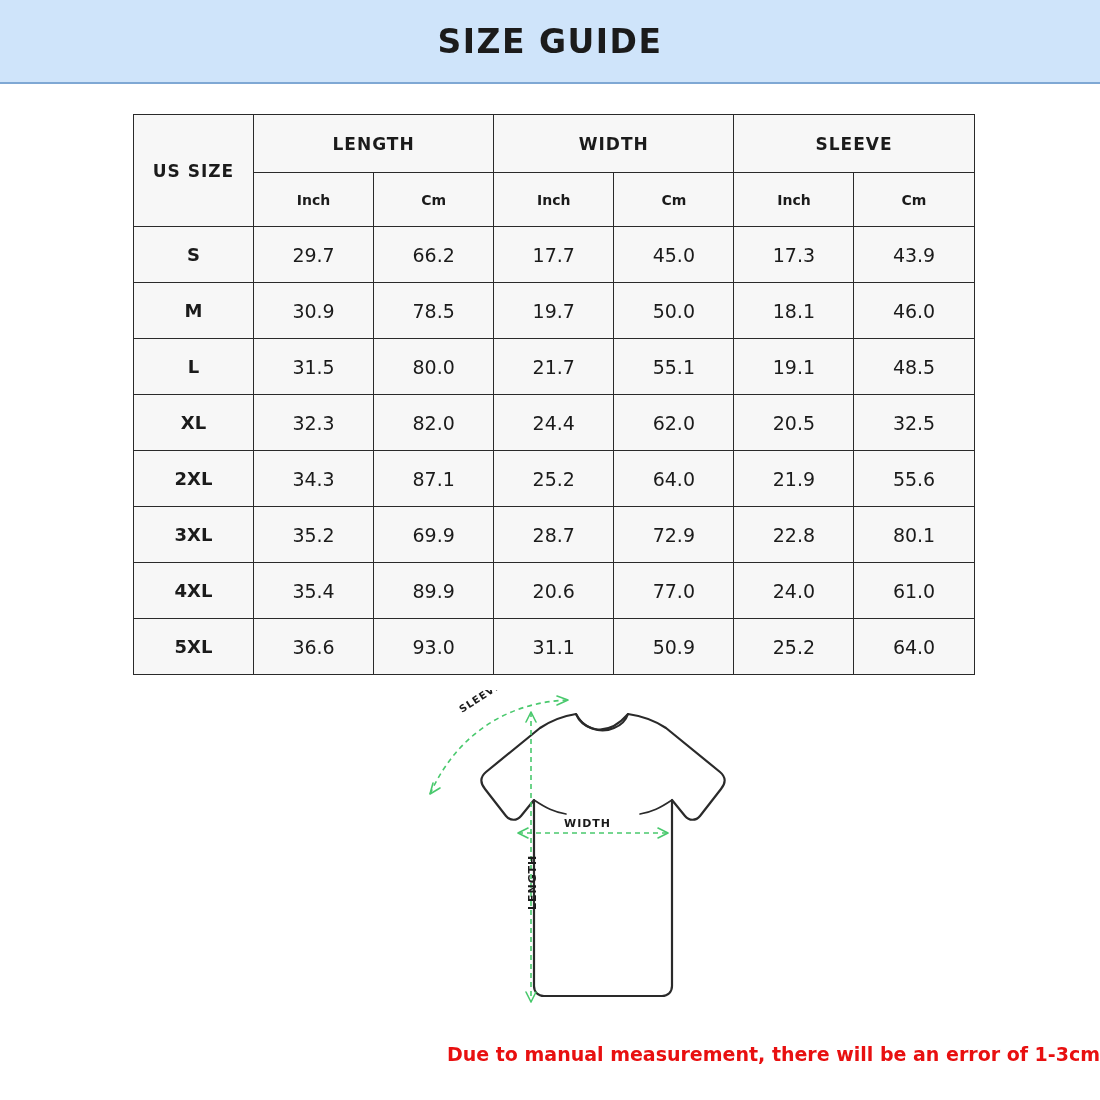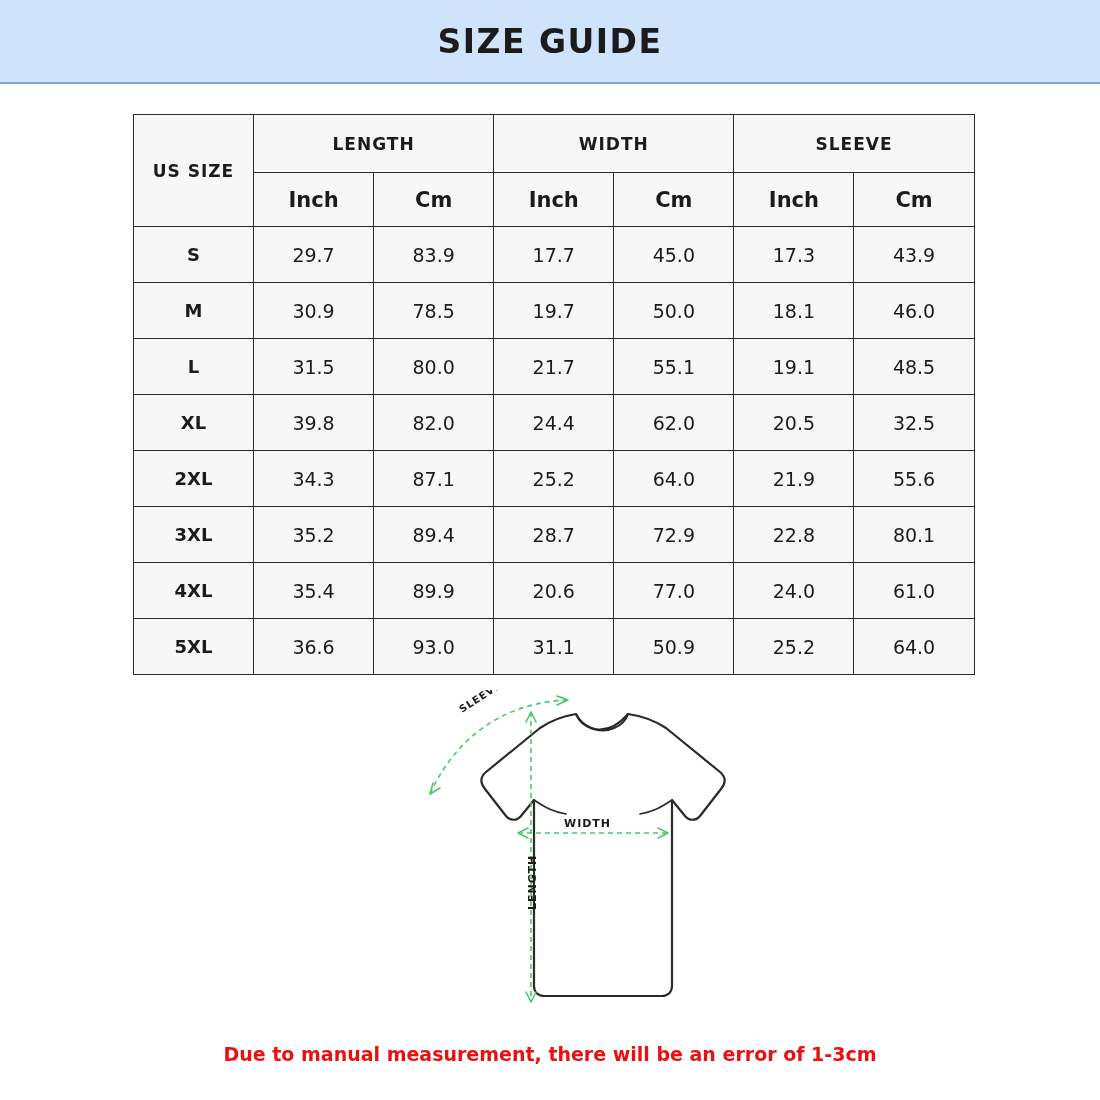--- a/index.html
+++ b/index.html
@@ -58,21 +58,21 @@
     background: #f7f7f7;
   }
   .grp-head th {
     height: 58px;
     font-size: 17px;
     font-weight: bold;
     letter-spacing: 1px;
   }
   .unit-row td {
     height: 54px;
-    font-size: 21px;
+    font-size: 14px;
     font-weight: bold;
   }
   .data-row td {
     height: 56px;
     font-size: 19px;
   }
   .data-row td.sz {
     font-weight: bold;
     font-size: 18px;
   }
@@ -88,21 +88,21 @@
     height: 340px;
   }
   .diagram svg { display: block; }
 
   
   .note {
     position: absolute;
     left: 0;
     top: 1043px;
     width: 1100px;
-    text-align: center;
+    text-align: right;
     color: #e81010;
     font-size: 19px;
     font-weight: bold;
     font-family: "DejaVu Sans", sans-serif;
   }
 </style>
 </head>
 <body>
 
 <div id="page">
@@ -135,21 +135,21 @@
           <td>Inch</td>
           <td>Cm</td>
           <td>Inch</td>
           <td>Cm</td>
         </tr>
       </thead>
       <tbody>
         <tr class="data-row">
           <td class="sz">S</td>
           <td>29.7</td>
-          <td>83.9</td>
+          <td>66.2</td>
           <td>17.7</td>
           <td>45.0</td>
           <td>17.3</td>
           <td>43.9</td>
         </tr>
         <tr class="data-row">
           <td class="sz">M</td>
           <td>30.9</td>
           <td>78.5</td>
           <td>19.7</td>
@@ -161,40 +161,40 @@
           <td class="sz">L</td>
           <td>31.5</td>
           <td>80.0</td>
           <td>21.7</td>
           <td>55.1</td>
           <td>19.1</td>
           <td>48.5</td>
         </tr>
         <tr class="data-row">
           <td class="sz">XL</td>
-          <td>39.8</td>
+          <td>32.3</td>
           <td>82.0</td>
           <td>24.4</td>
           <td>62.0</td>
           <td>20.5</td>
           <td>32.5</td>
         </tr>
         <tr class="data-row">
           <td class="sz">2XL</td>
           <td>34.3</td>
           <td>87.1</td>
           <td>25.2</td>
           <td>64.0</td>
           <td>21.9</td>
           <td>55.6</td>
         </tr>
         <tr class="data-row">
           <td class="sz">3XL</td>
           <td>35.2</td>
-          <td>89.4</td>
+          <td>69.9</td>
           <td>28.7</td>
           <td>72.9</td>
           <td>22.8</td>
           <td>80.1</td>
         </tr>
         <tr class="data-row">
           <td class="sz">4XL</td>
           <td>35.4</td>
           <td>89.9</td>
           <td>20.6</td>

